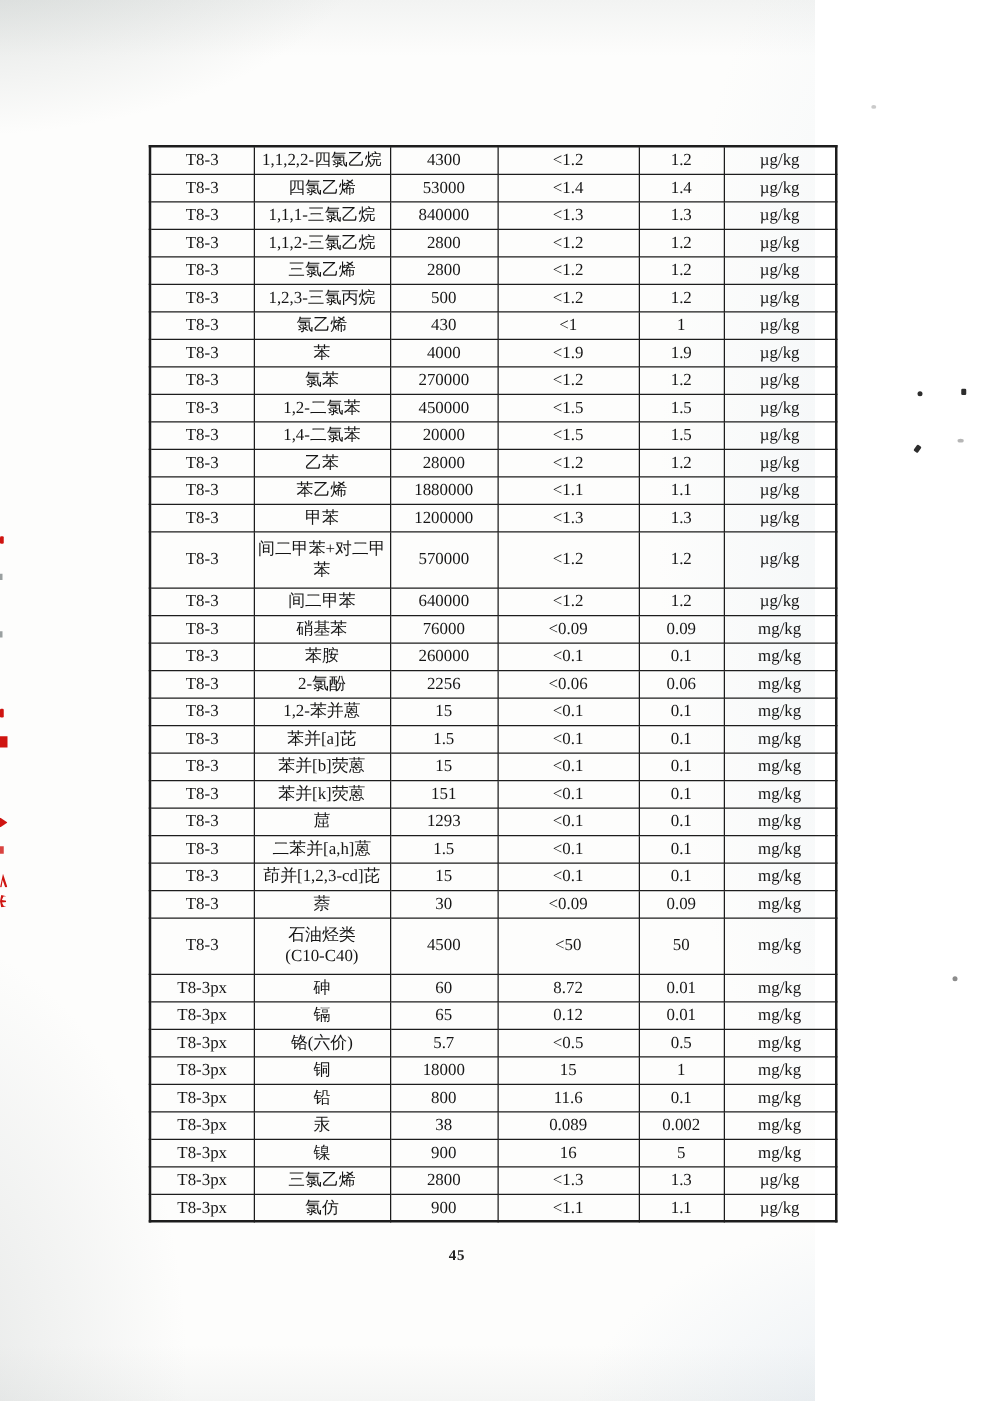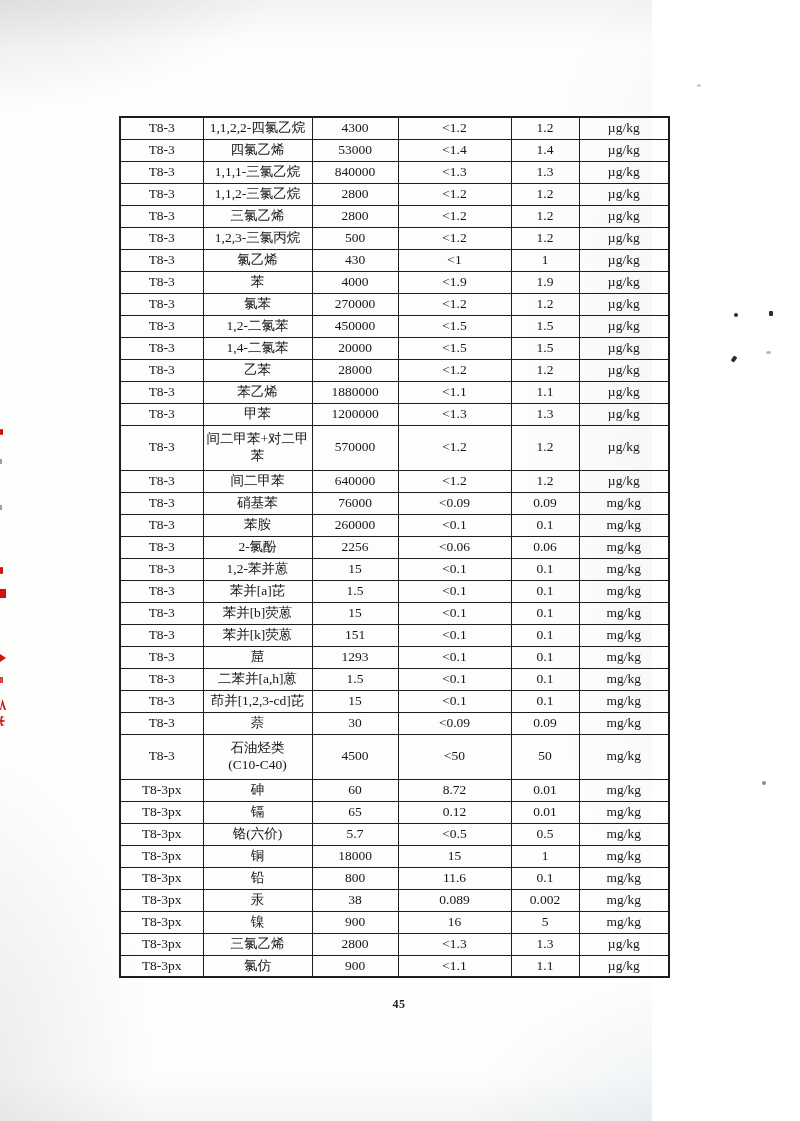--- a/index.html
+++ b/index.html
@@ -38,21 +38,21 @@
     padding:0 2px;line-height:1.2;
     overflow:hidden;
   }
   tr.single{height:22px;}
   tr.tall{height:45px;}
   td.name-cell{white-space:pre-line;}
 
   
   .pagenum{
     position:absolute;top:997px;left:359px;width:80px;
-    text-align:center;font-size:12px;font-weight:bold;color:#222;
+    font-size:12px;font-weight:bold;color:#222;
     letter-spacing:.5px;
   }
 
   
   .mark{position:absolute;background:var(--red);}
   .mark.m1{left:0;top:429px;width:3px;height:6px;border-radius:1px;}
   .mark.m2{left:0;top:567px;width:3px;height:7px;border-radius:1px;}
   .mark.m3{left:0;top:589px;width:6px;height:9px;}
   .mark.m4{left:0;top:654px;width:6px;height:8px;clip-path:polygon(0 0,100% 50%,0 100%);}
   .mark.m5{left:0;top:677px;width:3px;height:6px;opacity:.8;}

